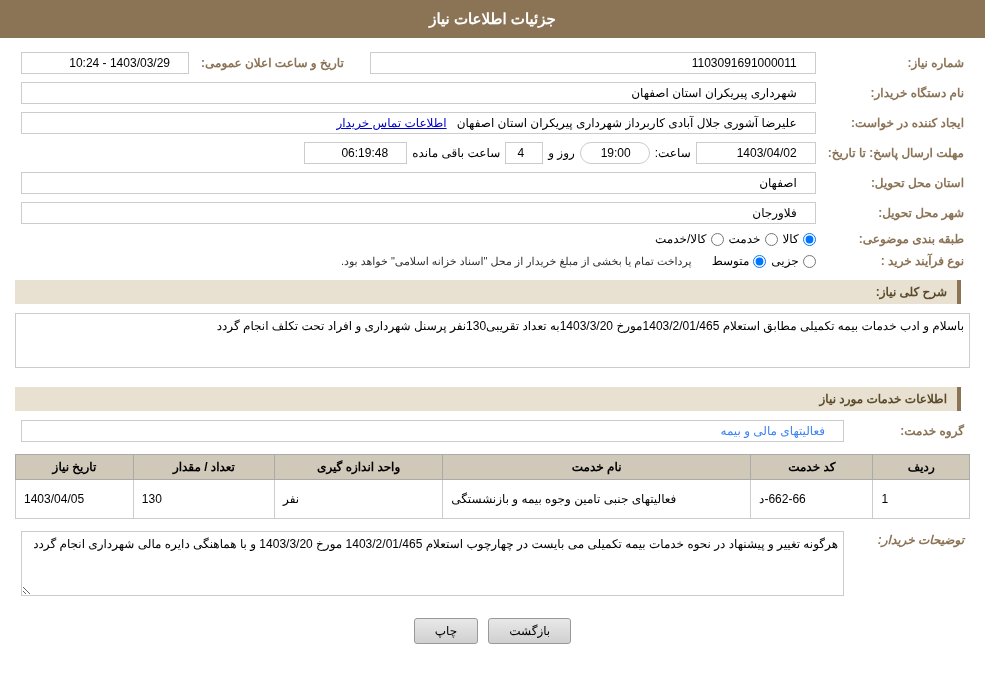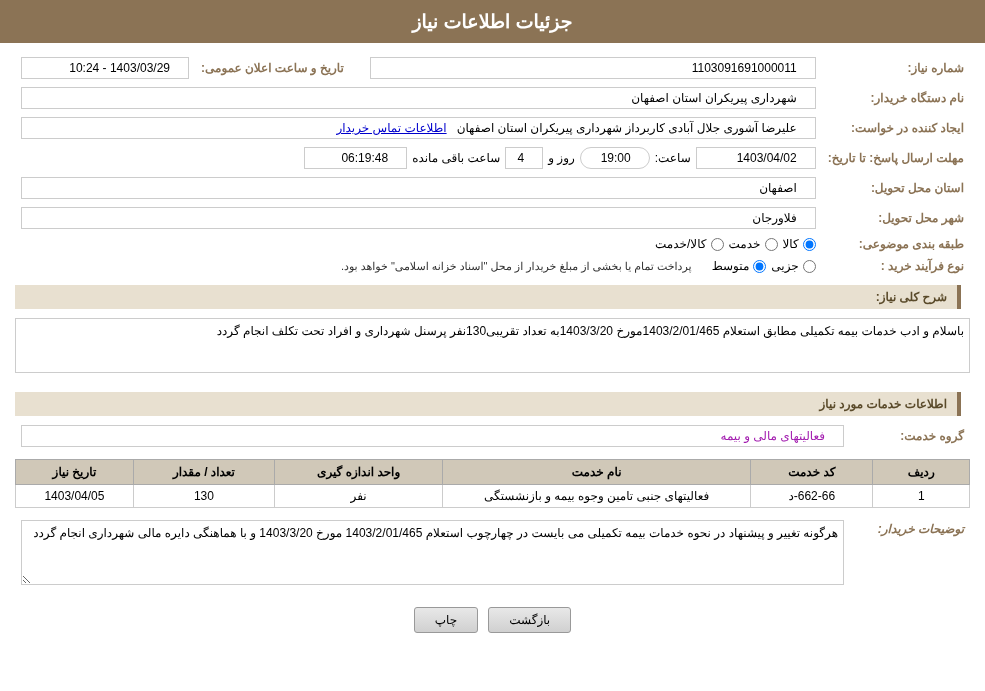--- a/index.html
+++ b/index.html
@@ -13,21 +13,21 @@
       width: 985px;
       min-height: 691px;
       background: #fff;
       margin: 0 auto;
     }
     .header-bar {
       background: #8B7355;
       color: #fff;
       text-align: center;
       padding: 10px 0;
-      font-size: 19px;
+      font-size: 15px;
       font-weight: bold;
     }
     .content {
       padding: 10px 15px;
     }
     .info-table {
       width: 100%;
       border-collapse: collapse;
       margin-bottom: 8px;
     }
@@ -91,22 +91,22 @@
       font-size: 12px;
     }
     .data-grid th {
       background: #d0c8b8;
       border: 1px solid #aaa;
       padding: 5px 24px;
       text-align: center;
     }
     .data-grid td {
       border: 1px solid #ccc;
-      padding: 4px 8px;
-      text-align: center;
+      padding: 12px 8px;
+      text-align: left;
     }
     .data-grid tr:nth-child(even) td {
       background: #f9f6f0;
     }
     .button-row {
       display: flex;
       justify-content: center;
       gap: 10px;
       margin: 15px 0;
     }
@@ -260,21 +260,21 @@
 
     <div class="section-header">
       <span>اطلاعات خدمات مورد نیاز</span>
     </div>
 
     <table class="info-table" style="margin-bottom:6px;">
       <tbody>
           <tr>
         <td class="label-cell">گروه خدمت:</td>
         <td>
-          <div class="border-box" style="color:#a21caf;margin-left:22px;">فعالیتهای مالی و بیمه</div>
+          <div class="border-box" style="color:#3b82f6;margin-left:22px;">فعالیتهای مالی و بیمه</div>
         </td>
       </tr>
     </tbody>
       </table>
 
     <table class="data-grid">
       <thead>
         <tr>
           <th>ردیف</th>
           <th>کد خدمت</th>

